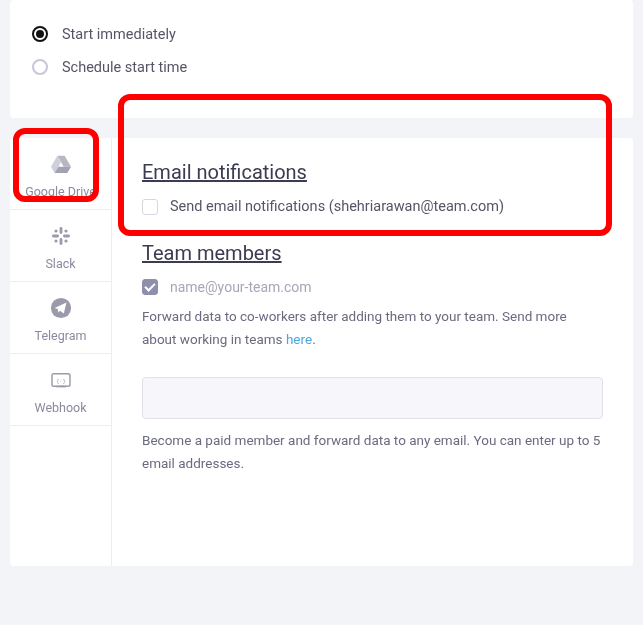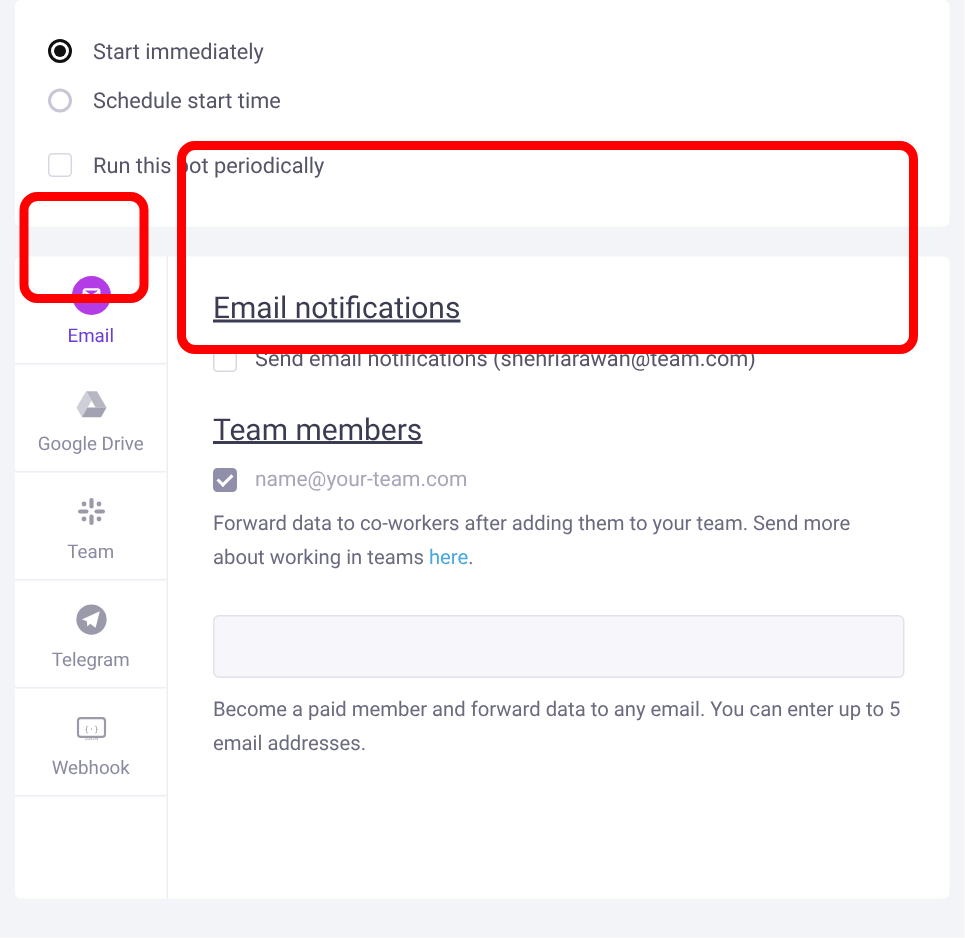--- a/index.html
+++ b/index.html
@@ -123,41 +123,26 @@
     <span class="radio-circle selected">
         <span class="radio-dot"></span>
       </span>
     <span class="option-label">Start immediately</span>
   </div>
   <div class="radio-row">
     <span class="radio-circle"></span>
     <span class="option-label">Schedule start time</span>
   </div>
   <div class="spacer-sm"></div>
-  <div class="check-row">
-    <span class="checkbox"></span>
-    <span class="option-label">Run this bot periodically</span>
-  </div>
 </div>
 
 <div class="lower">
 
   <div class="sidebar">
 
-    <div class="side-item active">
-      <span class="icon-wrap">
-        <span class="icon-email-bg">
-          <svg width="14" height="14" viewBox="0 0 24 24" fill="none" stroke="#fff" stroke-width="2.4">
-              <rect x="3" y="5" width="18" height="14" rx="2"></rect>
-              <path d="M3 7l9 6 9-6"></path>
-            </svg>
-        </span>
-      </span>
-      <span class="side-label">Email</span>
-    </div>
 
     <div class="side-item">
       <span class="icon-wrap">
         <svg width="22" height="20" viewBox="0 0 24 22">
             <path d="M8 2 L16 2 L23 14 L15 14 Z" fill="#b7b7c4"></path>
             <path d="M8 2 L1 14 L5 21 L12 9 Z" fill="#cfcfda"></path>
             <path d="M15 14 L23 14 L19 21 L5 21 L9 14 Z" fill="#a2a2b2"></path>
           </svg>
       </span>
       <span class="side-label">Google Drive</span>
@@ -169,21 +154,21 @@
           <rect x="8.6" y="1" width="2.8" height="7" rx="1.4" fill="#9a9aaa"></rect>
           <rect x="8.6" y="12" width="2.8" height="7" rx="1.4" fill="#9a9aaa"></rect>
           <rect x="1" y="8.6" width="7" height="2.8" rx="1.4" fill="#9a9aaa"></rect>
           <rect x="12" y="8.6" width="7" height="2.8" rx="1.4" fill="#9a9aaa"></rect>
           <circle cx="5" cy="5" r="1.6" fill="#9a9aaa"></circle>
           <circle cx="15" cy="5" r="1.6" fill="#9a9aaa"></circle>
           <circle cx="5" cy="15" r="1.6" fill="#9a9aaa"></circle>
           <circle cx="15" cy="15" r="1.6" fill="#9a9aaa"></circle>
         </svg>
       </span>
-      <span class="side-label">Team</span>
+      <span class="side-label">Slack</span>
     </div>
 
     <div class="side-item">
       <span class="icon-wrap">
         <svg width="22" height="22" viewBox="0 0 24 24">
             <circle cx="12" cy="12" r="11" fill="#9a9aaa"></circle>
             <path d="M5 12 L18 6 L15 18 L11 15 L9 17 L8.5 13 Z" fill="#fff"></path>
           </svg>
       </span>
       <span class="side-label">Telegram</span>

